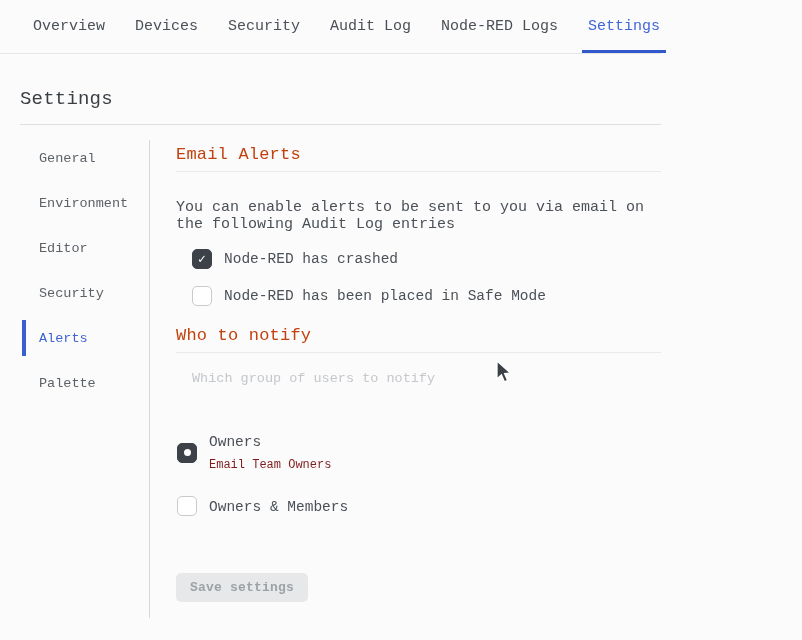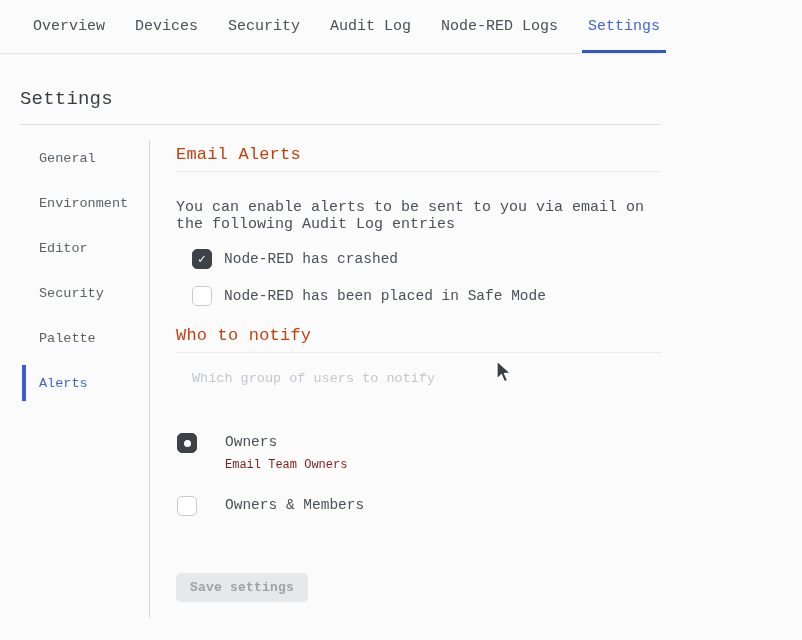--- a/index.html
+++ b/index.html
@@ -121,21 +121,21 @@
   .check-label { margin-left: 12px; font-size: 14.5px; color: #4b5157; }
 
   .whoto { margin-top: 6px; }
   .hint {
     margin: 18px 0 0 16px;
     font-size: 13.5px;
     color: #c4c7cb;
   }
 
   .radio-group { margin: 47px 0 0 1px; }
-  .radio-row { display: flex; align-items: flex-start; margin-bottom: 24px; cursor: pointer; gap: 16px; }
+  .radio-row { display: flex; align-items: center; margin-bottom: 24px; cursor: pointer; }
   .radio-texts { margin-left: 12px; padding-top: 1px; }
   .radio-label { font-size: 14.5px; color: #4b5157; }
   .radio-desc { margin-top: 8px; font-size: 12px; color: #7f1d1d; }
 
   .save-btn {
     margin-top: 33px;
     display: inline-block;
     background: #e7e8ea;
     color: #9da2a7;
     font-family: inherit;
@@ -174,22 +174,22 @@
   </div>
   <div class="title-divider"></div>
 
   <div class="content">
 
     <aside class="sidebar">
       <div class="side-item">General</div>
       <div class="side-item">Environment</div>
       <div class="side-item">Editor</div>
       <div class="side-item">Security</div>
+      <div class="side-item active">Alerts</div>
       <div class="side-item">Palette</div>
-      <div class="side-item active">Alerts</div>
     </aside>
 
     <main class="main">
 
       <h2 class="section-heading">Email Alerts</h2>
 
       <p class="intro">You can enable alerts to be sent to you via email on the following Audit Log entries</p>
 
       <div class="check-group">
         <div class="check-row">

